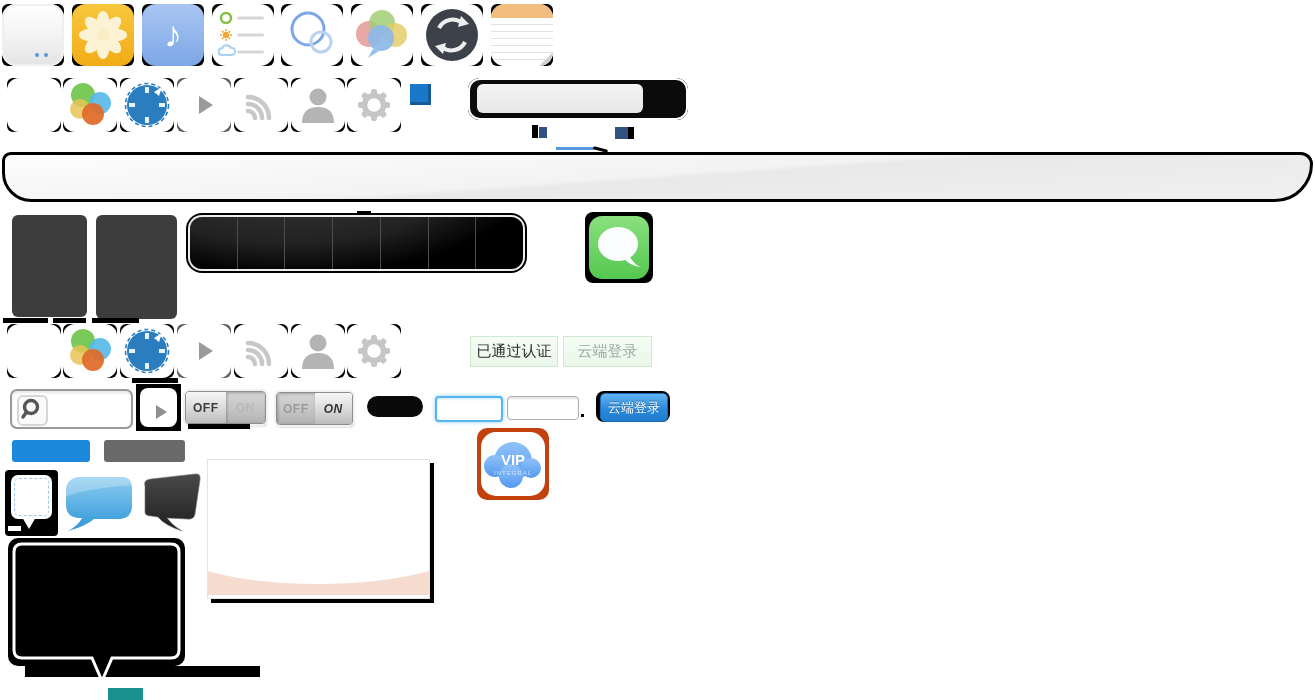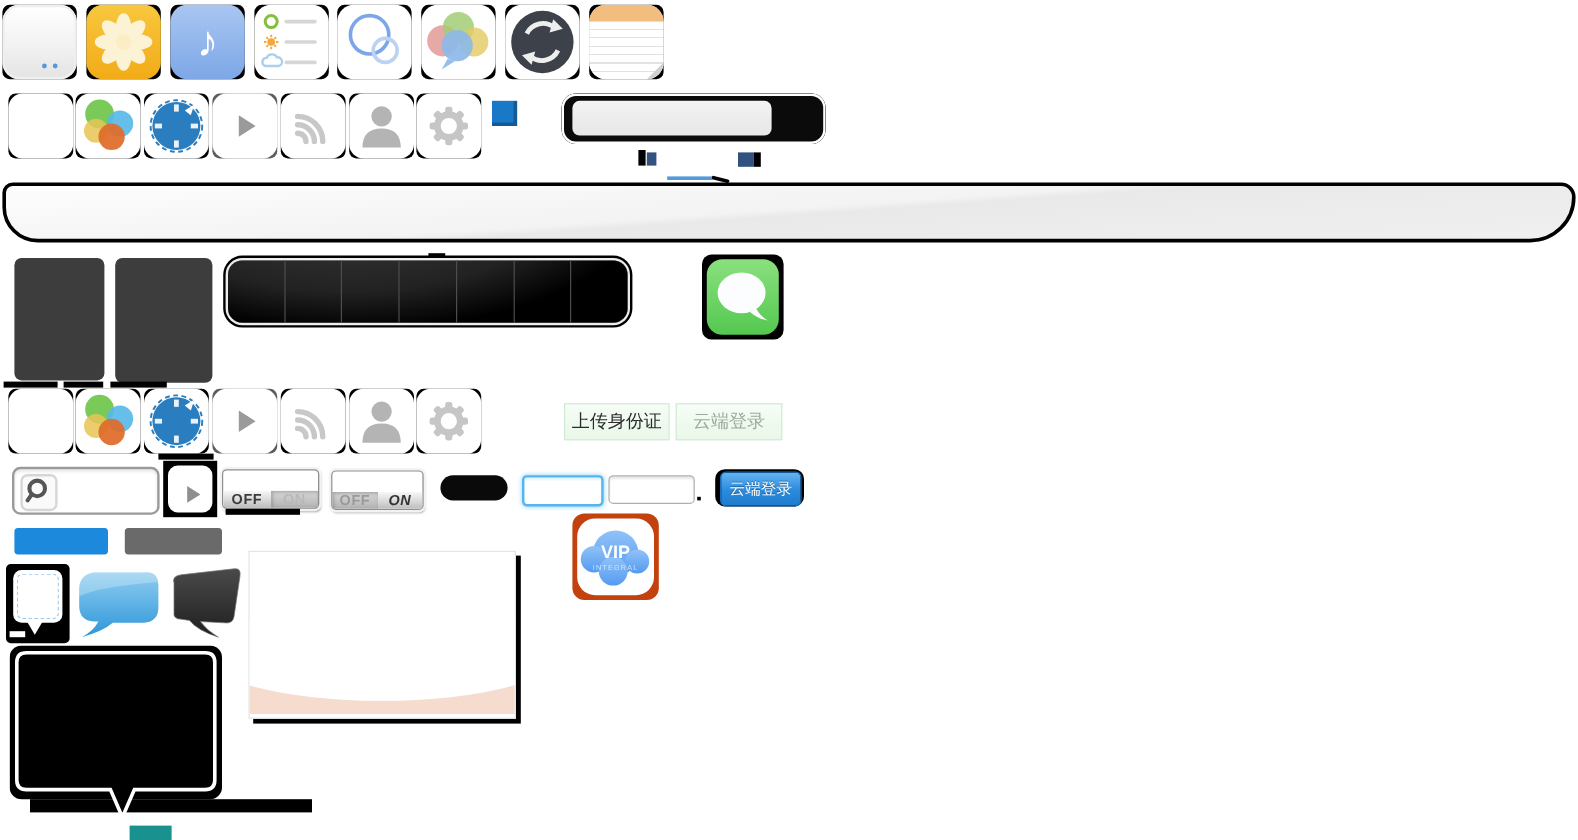--- a/index.html
+++ b/index.html
@@ -47,21 +47,21 @@
   .srch{position:absolute;left:10px;top:389px;width:119px;height:36px;background:#fff;
         border:2px solid #9a9a9a;border-radius:7px;box-shadow:inset 0 2px 3px #e6e6e6;}
   .srch .logo{position:absolute;left:5px;top:4px;width:27px;height:27px;border:2px solid #d6d6d6;
         border-radius:6px;background:#fafafa;}
   .playfrm{position:absolute;left:136px;top:384px;width:45px;height:47px;background:#000;}
   .playfrm .btn{position:absolute;left:4px;top:4px;width:37px;height:39px;background:#fff;
         border-radius:8px;}
   .playfrm .tri{width:0;height:0;border-left:11px solid #8f8f8f;border-top:7px solid transparent;
         border-bottom:7px solid transparent;position:absolute;left:16px;top:17px;}
   .toggle{position:absolute;height:31px;border:1px solid #8e8e8e;border-radius:4px;
-          box-shadow:0 0 0 2px #f2f2f2, 1px 2px 2px rgba(0,0,0,.35);display:flex;overflow:hidden;align-items:flex-end;}
+          box-shadow:0 0 0 2px #f2f2f2, 1px 2px 2px rgba(0,0,0,.35);display:flex;overflow:hidden;}
   .toggle .half{flex:1;display:flex;align-items:center;justify-content:center;
           font-size:12px;font-weight:bold;letter-spacing:.5px;}
   .tg-raised{background:linear-gradient(180deg,#f7f7f7 0%,#d9d9d9 55%,#bdbdbd 100%);}
   .tg-sunken{background:linear-gradient(180deg,#d6d6d6 0%,#c3c3c3 60%,#b2b2b2 100%);
              box-shadow:inset 1px 1px 3px rgba(0,0,0,.25);}
   .pill{position:absolute;left:367px;top:396px;width:56px;height:21px;background:#0a0a0a;
         border-radius:11px;}
   .inp{position:absolute;height:22px;background:#fff;border-radius:4px;}
   .inp input{width:100%;height:100%;border:none;outline:none;background:transparent;}
   .inp-blue{left:435px;top:396px;width:64px;border:2px solid #55b5ee;
@@ -363,21 +363,21 @@
             <rect x="-3" y="-16" width="6" height="7" rx="2" transform="rotate(225)"></rect>
             <rect x="-3" y="-16" width="6" height="7" rx="2" transform="rotate(270)"></rect>
             <rect x="-3" y="-16" width="6" height="7" rx="2" transform="rotate(315)"></rect>
           </g>
         </svg>
     </div>
   </div>
   <div class="frag" style="left:132px;top:378px;width:46px;height:5px"></div>
 
   <div class="greenbtn" style="left:470px;top:336px;width:86px;color:#2b2b2b">
-      <span>上传身份证</span>
+      <span>已通过认证</span>
     </div>
   <div class="greenbtn" style="left:563px;top:336px;width:87px;color:#9aab9a">
       <span>云端登录</span>
     </div>
 
   <div class="srch">
     <div class="logo">
       <svg width="23" height="23">
           <circle cx="12" cy="10" r="6.5" fill="none" stroke="#555" stroke-width="3.4"></circle>
           <path d="M7.5,15 L4,20" stroke="#555" stroke-width="3.4" stroke-linecap="round"></path>

